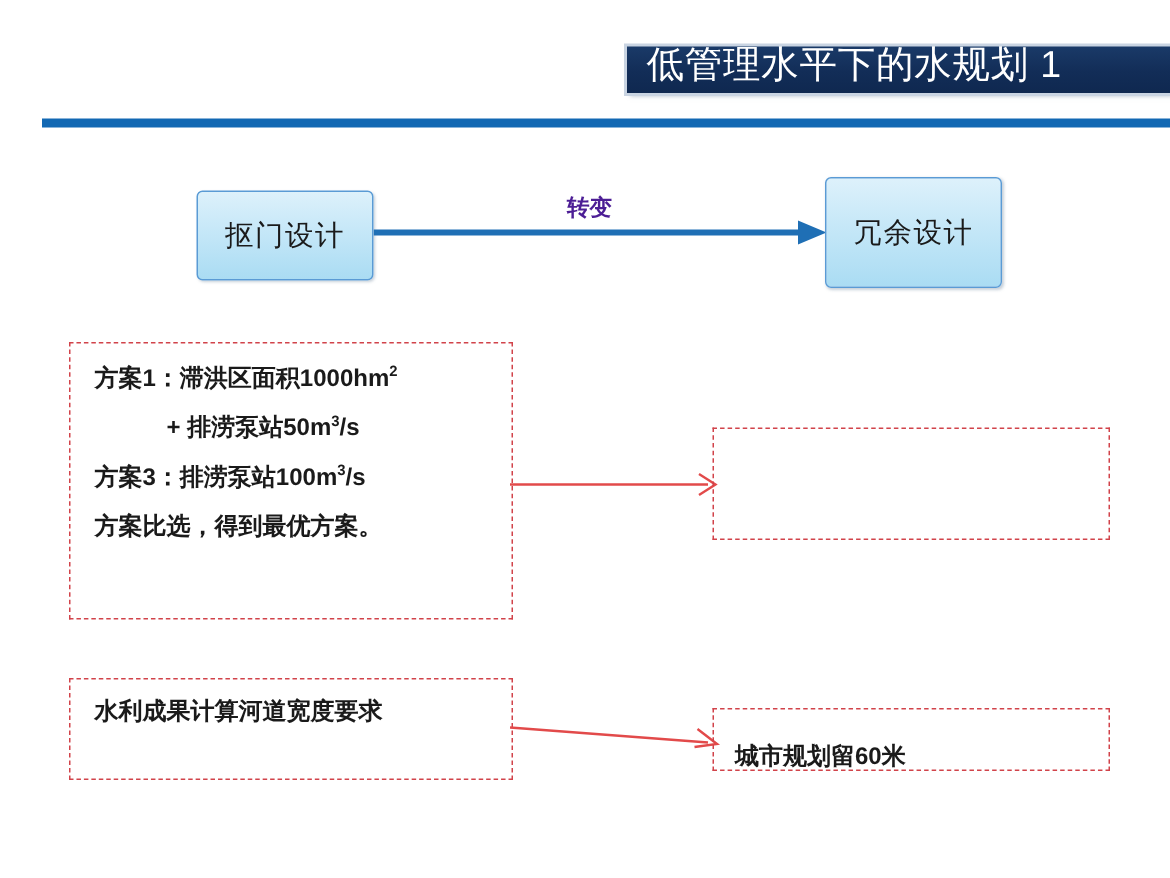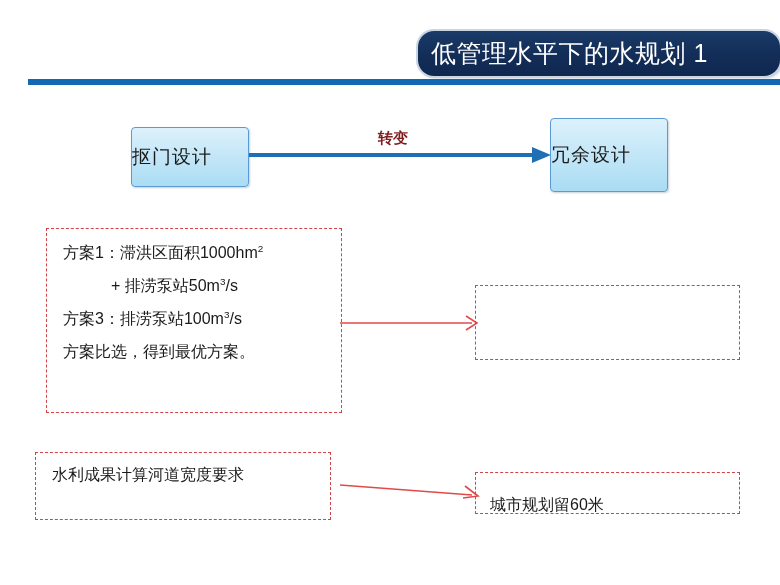--- a/index.html
+++ b/index.html
@@ -17,29 +17,27 @@
     background: #ffffff;
     overflow: hidden;
   }
 
   
   #title-bar {
     position: absolute;
     left: 418px;
     top: 31px;
     width: 362px;
-    height: 45px;
+    height: 31px;
     background: #14315e;
     background: linear-gradient(180deg, #1a3a68 0%, #122d57 55%, #0f2850 100%);
     box-shadow: 0 0 0 2px #c9d4e2, 2px 2px 3px rgba(120,140,165,0.55);
     box-sizing: border-box;
     display: flex;
-    align-items: center;
     padding-left: 13px;
-    border-radius: 16px;
   }
   #title-text {
     color: #ffffff;
     font-size: 25px;
     line-height: 1;
     letter-spacing: 0.5px;
     white-space: nowrap;
     font-weight: 400;
   }
   #title-rule {
@@ -54,53 +52,55 @@
   
   .flow-box {
     position: absolute;
     box-sizing: border-box;
     border: 1px solid #5a9bd5;
     border-radius: 4px;
     background: linear-gradient(180deg, #ddf1fb 0%, #c7e8f8 42%, #aadcf3 100%);
     box-shadow: 1px 1px 2px rgba(130,150,170,0.45);
     display: flex;
     align-items: center;
+    justify-content: center;
   }
   .flow-box span {
     font-size: 19px;
     color: #1a1a1a;
     letter-spacing: 1px;
     white-space: nowrap;
   }
   #box-source { left: 131px; top: 127px; width: 118px; height: 60px; }
   #box-target { left: 550px; top: 118px; width: 118px; height: 74px; }
 
   #transform-label {
     position: absolute;
     left: 378px;
     top: 129px;
     font-size: 15px;
     font-weight: bold;
-    color: #7f1d1d;
+    color: #4c1d95;
     white-space: nowrap;
   }
   #flow-arrow {
     position: absolute;
     left: 249px;
     top: 140px;
     width: 302px;
     height: 30px;
   }
 
   
   .dashed-box {
     position: absolute;
     box-sizing: border-box;
     border: 1px dashed #d1434a;
     background: transparent;
+    font-weight: bold;
   }
   .dashed-box .line {
     font-size: 16px;
     color: #1a1a1a;
     white-space: nowrap;
     line-height: 1;
   }
   .dashed-box .line sup {
     font-size: 0.62em;
     vertical-align: super;
@@ -115,21 +115,21 @@
   #box-options .line.indent { padding-left: 48px; }
 
   #box-result {
     left: 475px; top: 285px; width: 265px; height: 75px;
     padding: 15px 0 0 14px;
   }
   #box-result .line { margin-bottom: 17px; }
   #box-result .line.indent { padding-left: 36px; }
 
   #box-river {
-    left: 35px; top: 452px; width: 296px; height: 68px;
+    left: 46px; top: 452px; width: 296px; height: 68px;
     padding: 14px 0 0 16px;
   }
   #box-river .line { margin-bottom: 17px; }
 
   #box-city {
     left: 475px; top: 472px; width: 265px; height: 42px;
     display: flex;
     align-items: flex-end;
     padding-left: 14px;
   }

